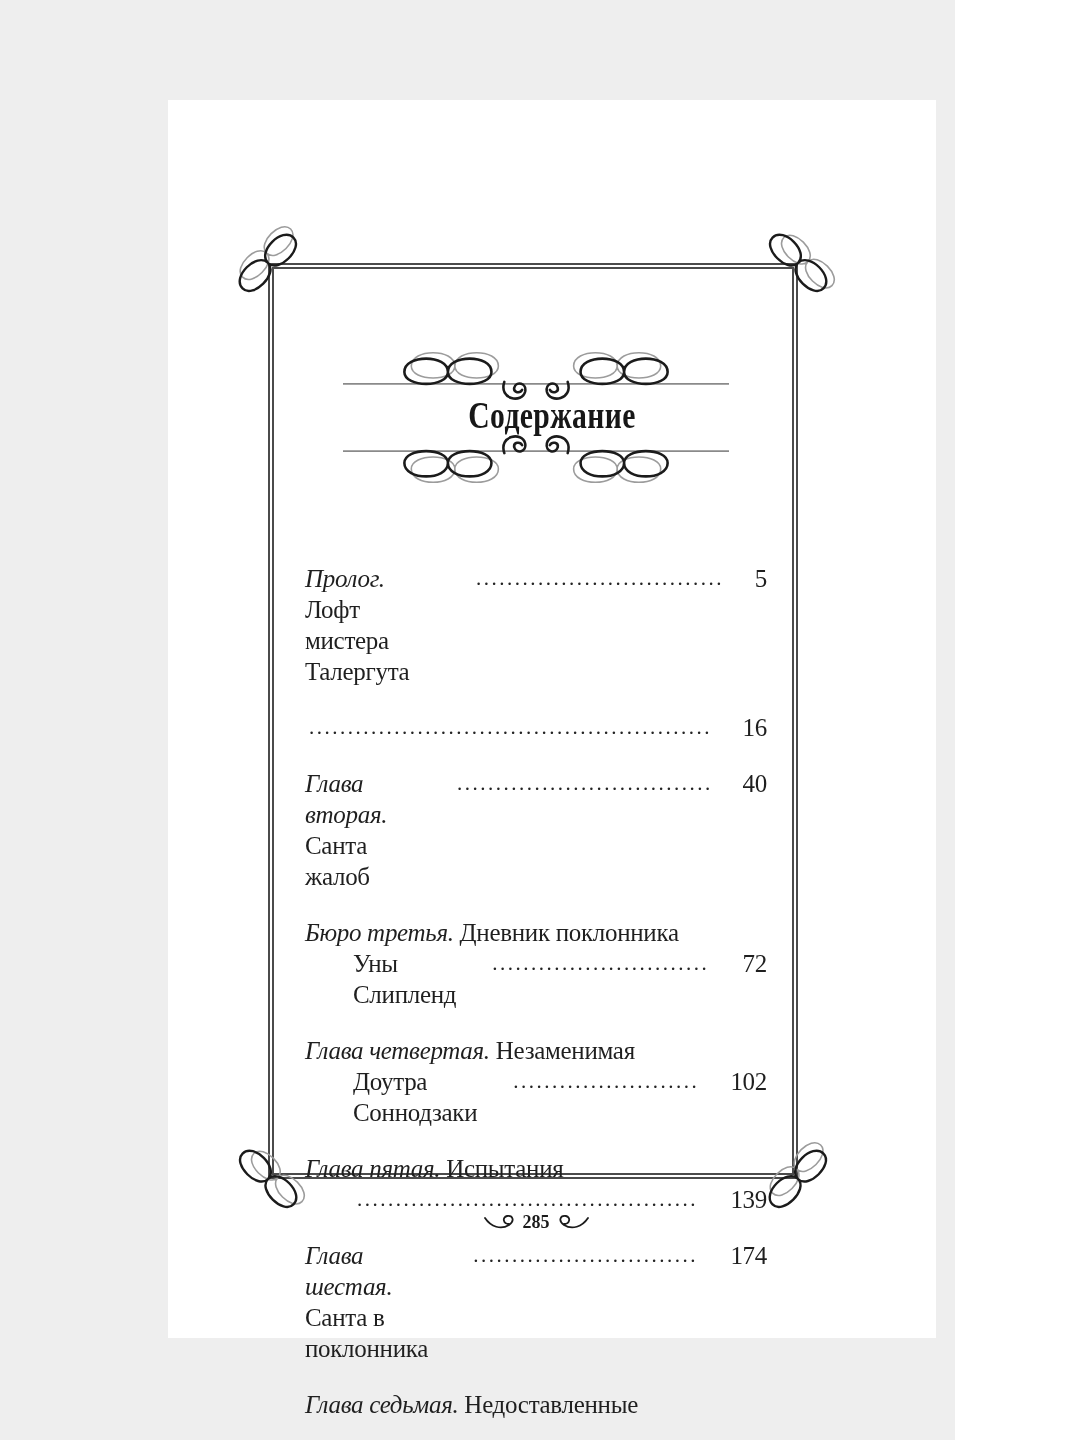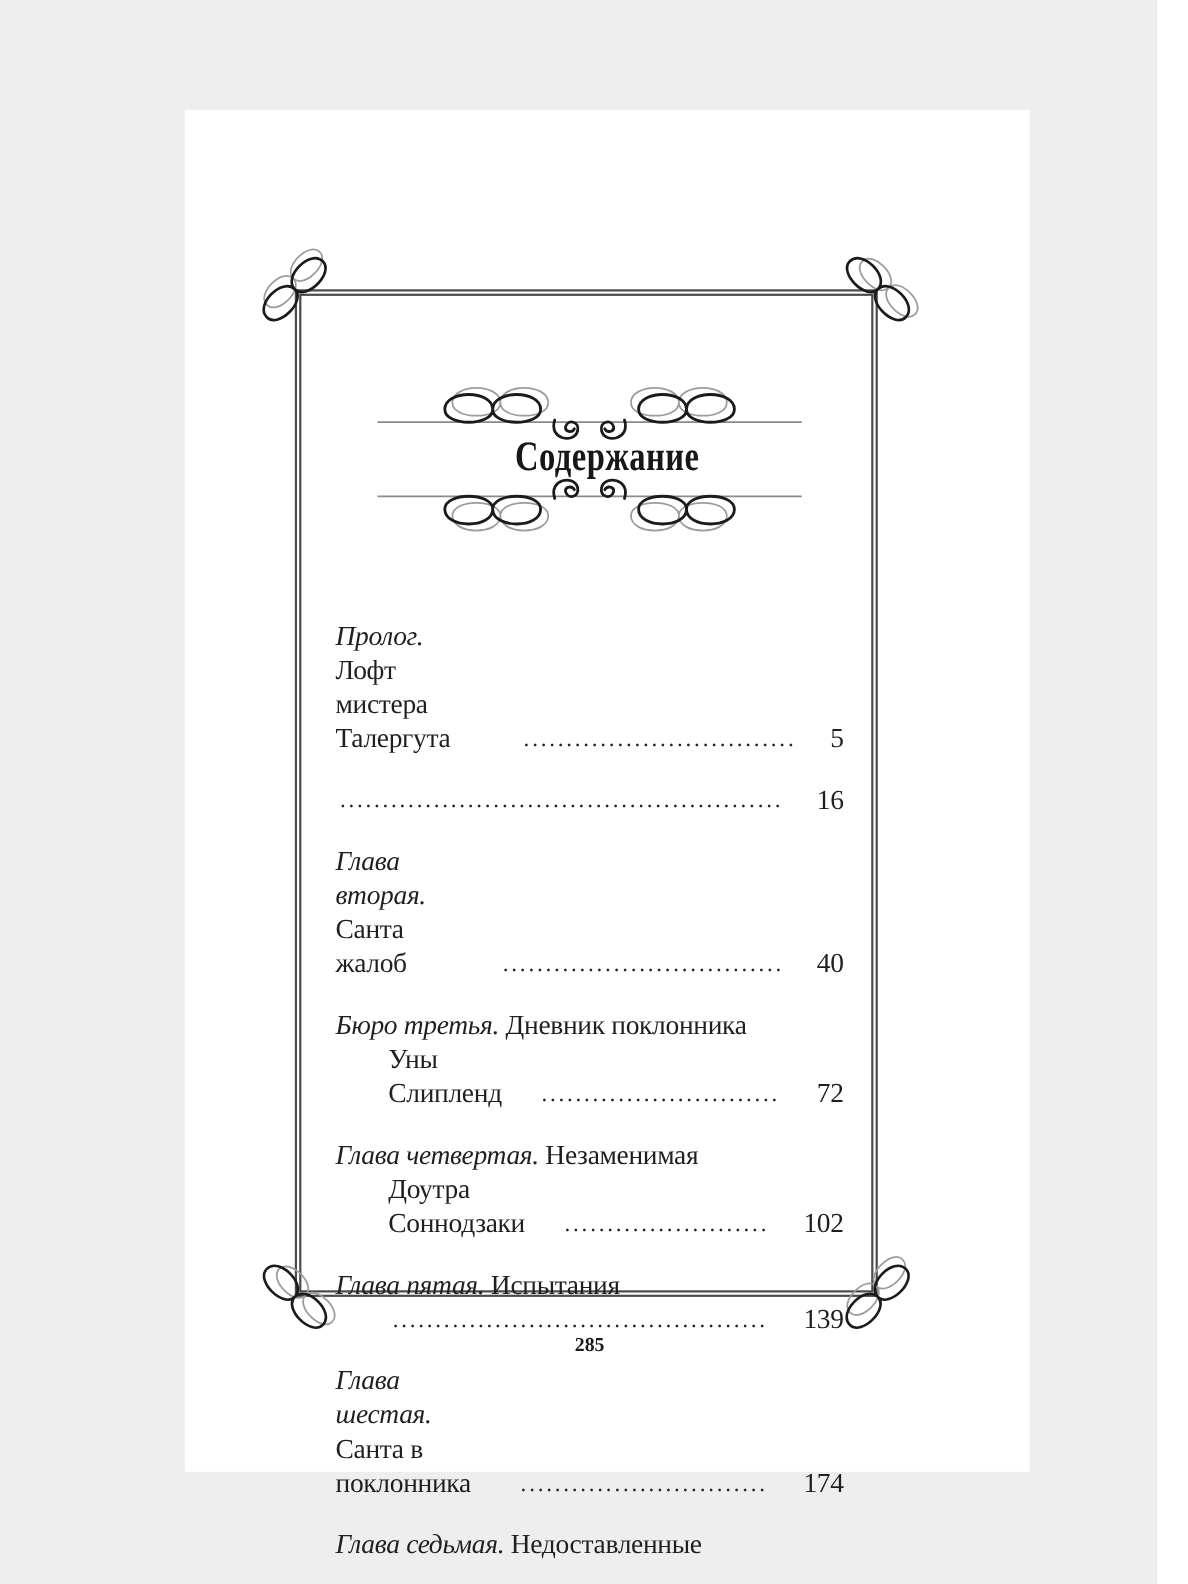--- a/index.html
+++ b/index.html
@@ -1,17 +1,17 @@
 <!DOCTYPE html>
 <html><head>
 <meta charset="utf-8">
 <style>
   html,body { margin:0; padding:0; }
   .canvas {
-    position:relative; width:1052px; height:1440px;
+    position:relative; width:955px; height:1440px;
     background:#eeeeee; overflow:hidden;
     font-family:"Liberation Serif", serif;
   }
   .paper {
     position:absolute; left:168px; top:100px; width:768px; height:1238px;
     background:#ffffff;
   }
   .frame {
     position:absolute; left:100px; top:163px; width:530px; height:916px;
     box-sizing:border-box; border:6px double #4b4b4b;
@@ -31,33 +31,33 @@
     text-align:center; font-size:38px; line-height:46px; font-weight:700;
     color:#171717; transform:scaleX(0.78); transform-origin:50% 50%;
     letter-spacing:0.5px;
   }
 
   .toc {
     position:absolute; left:137px; top:463px; width:462px;
     color:#1f1f1f; font-size:25px; letter-spacing:-0.3px;
   }
   .entry { margin-bottom:25px; }
-  .toc-line { display:flex; align-items:flex-end; line-height:31px;gap:32px; }
+  .toc-line { display:flex; align-items:flex-start; line-height:31px;gap:32px; }
   .toc-line.cont { padding-left:48px; }
   .label { font-style:italic; }
   .dots {
     flex:1 1 auto; overflow:hidden; white-space:nowrap;
     font-size:21px; letter-spacing:2.5px; margin:0 1px 0 4px;
     color:#242424;
   }
   .pg { flex:0 0 auto; }
 
   .folio {
     position:absolute; left:137px; top:1108px; width:462px; height:28px;
-    display:flex; align-items:center; justify-content:center; gap:7px;flex-direction:column;
+    display:flex; align-items:center; justify-content:center; gap:7px;
   }
   .folio .num { font-size:18px; font-weight:700; color:#1b1b1b; line-height:1; }
   .folio svg { display:block; }
   .swirl-right { transform:scaleX(-1); }
 
   svg .main  { fill:none; stroke:#1b1b1b; stroke-width:2.6; stroke-linecap:round; }
   svg .echo  { fill:none; stroke:#9c9c9c; stroke-width:1.6; stroke-linecap:round; }
   svg .rule  { stroke:#8a8a8a; stroke-width:1.6; }
   svg .cmain { fill:none; stroke:#1b1b1b; stroke-width:2.4; stroke-linecap:round; }
 </style>

